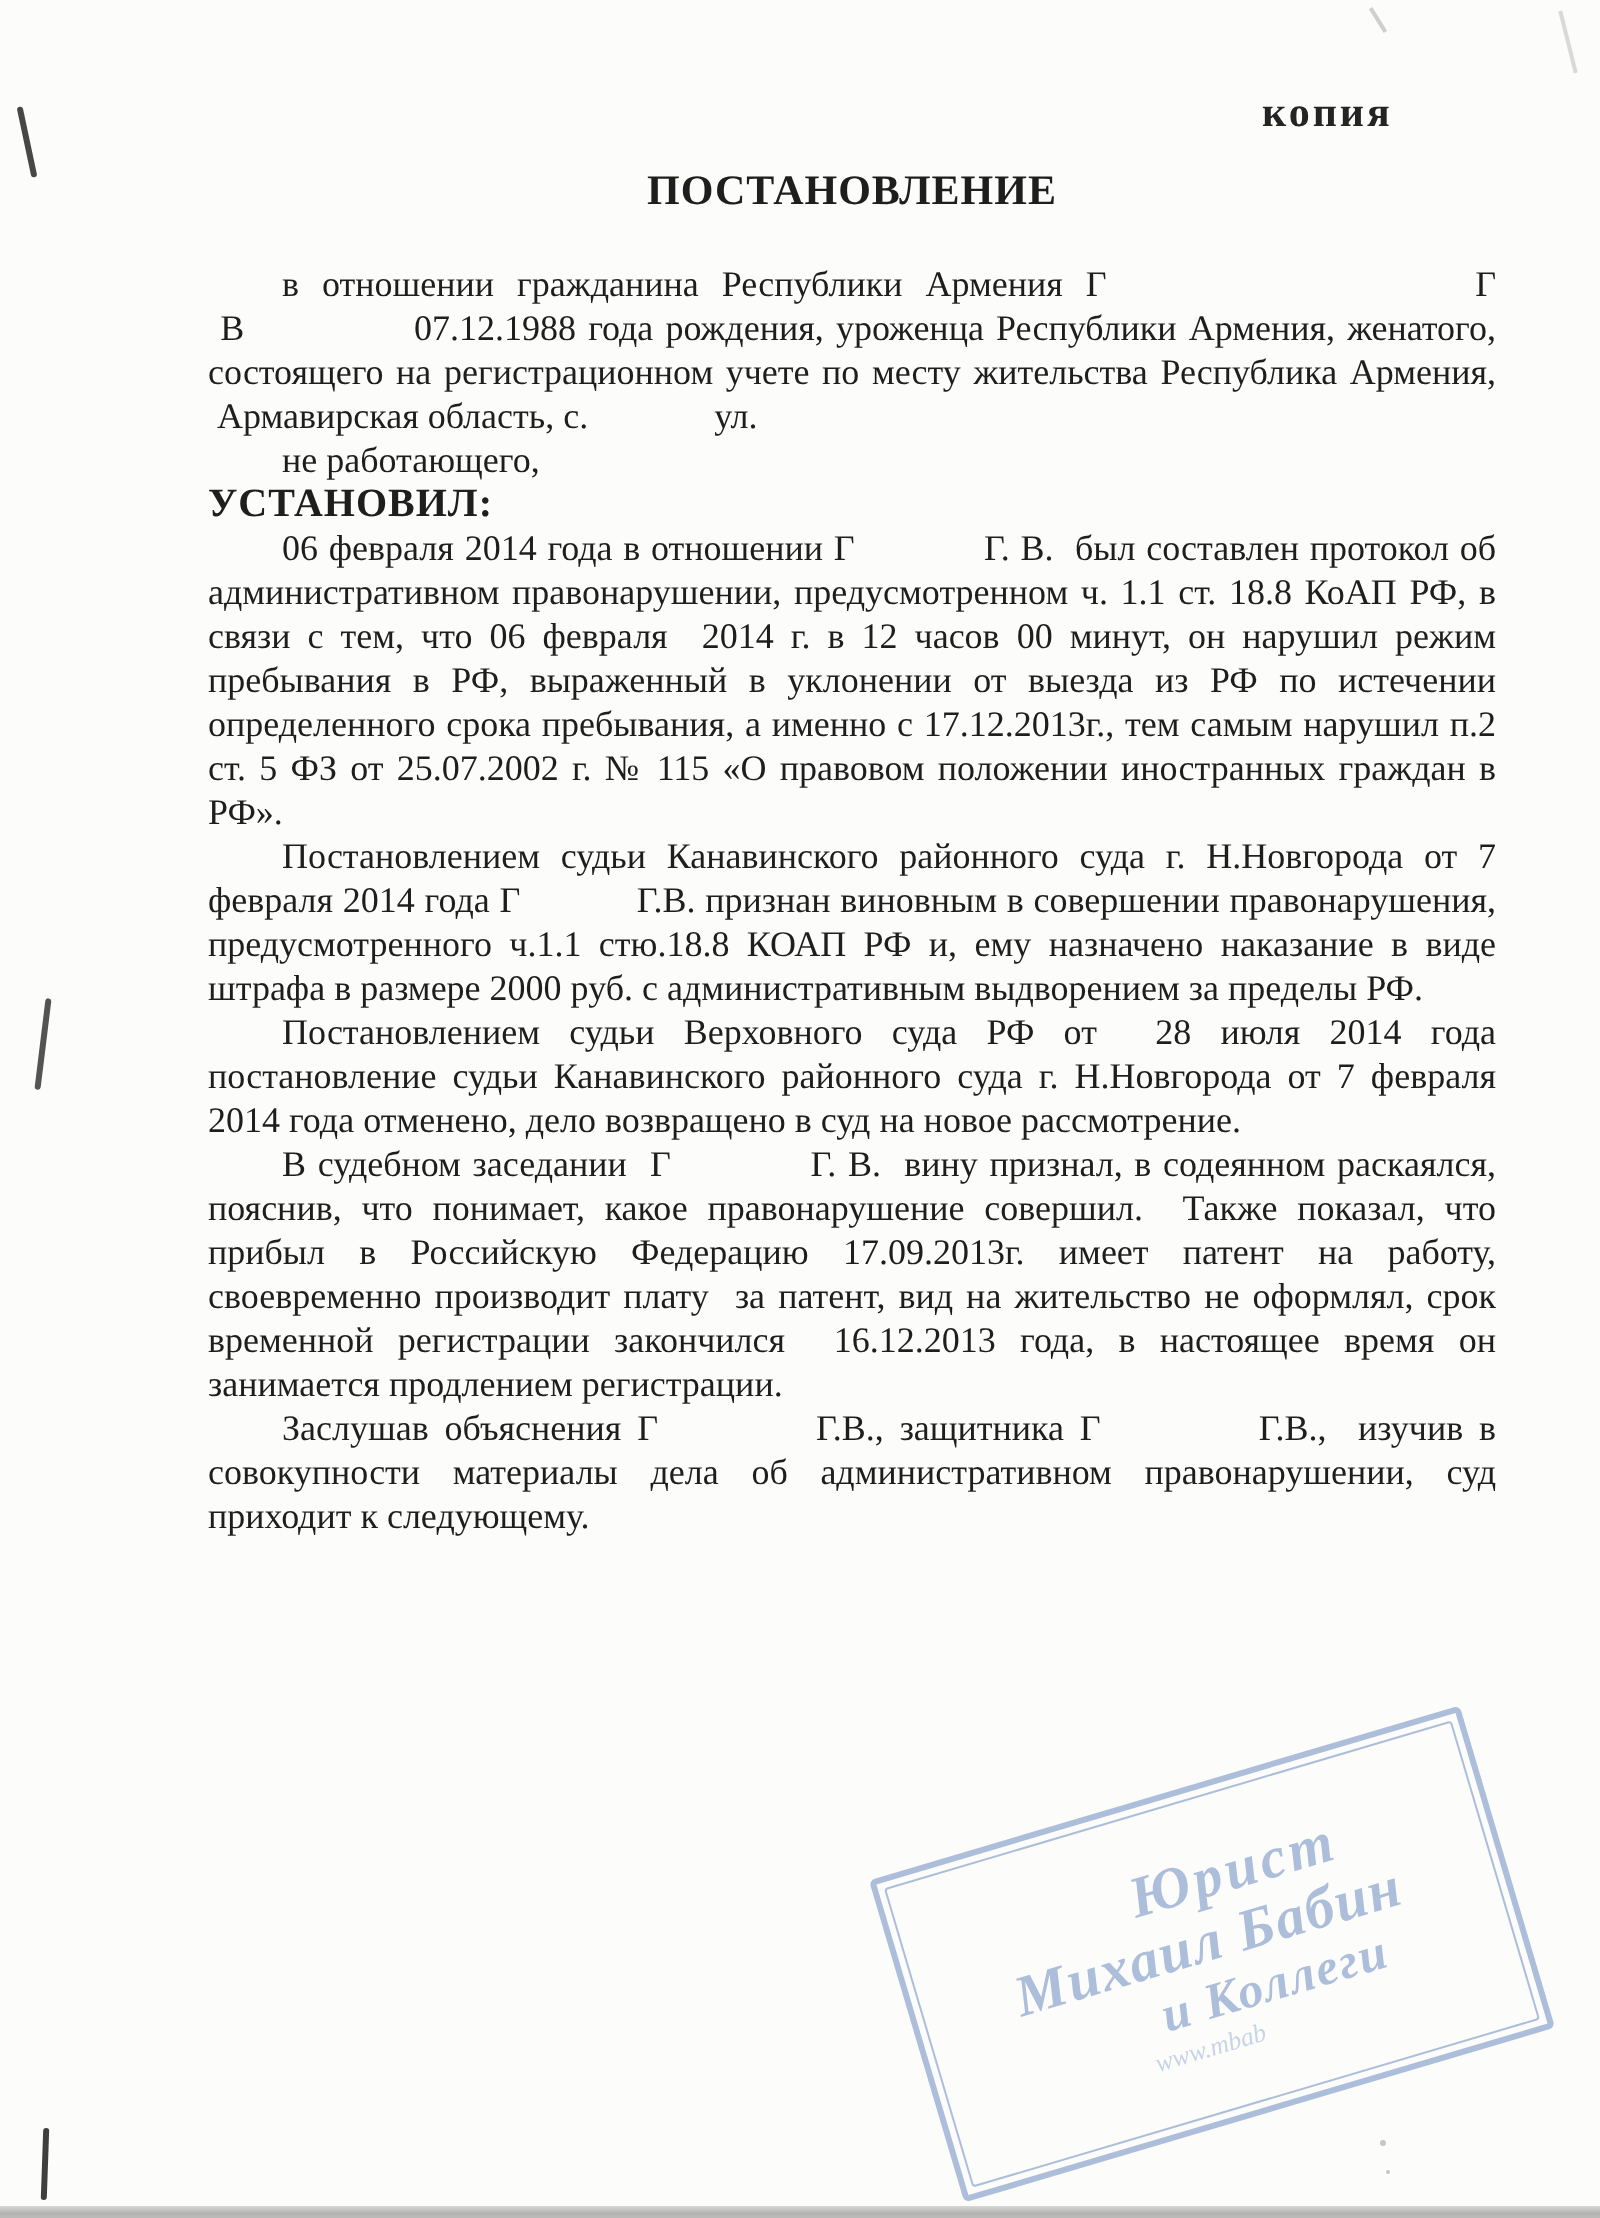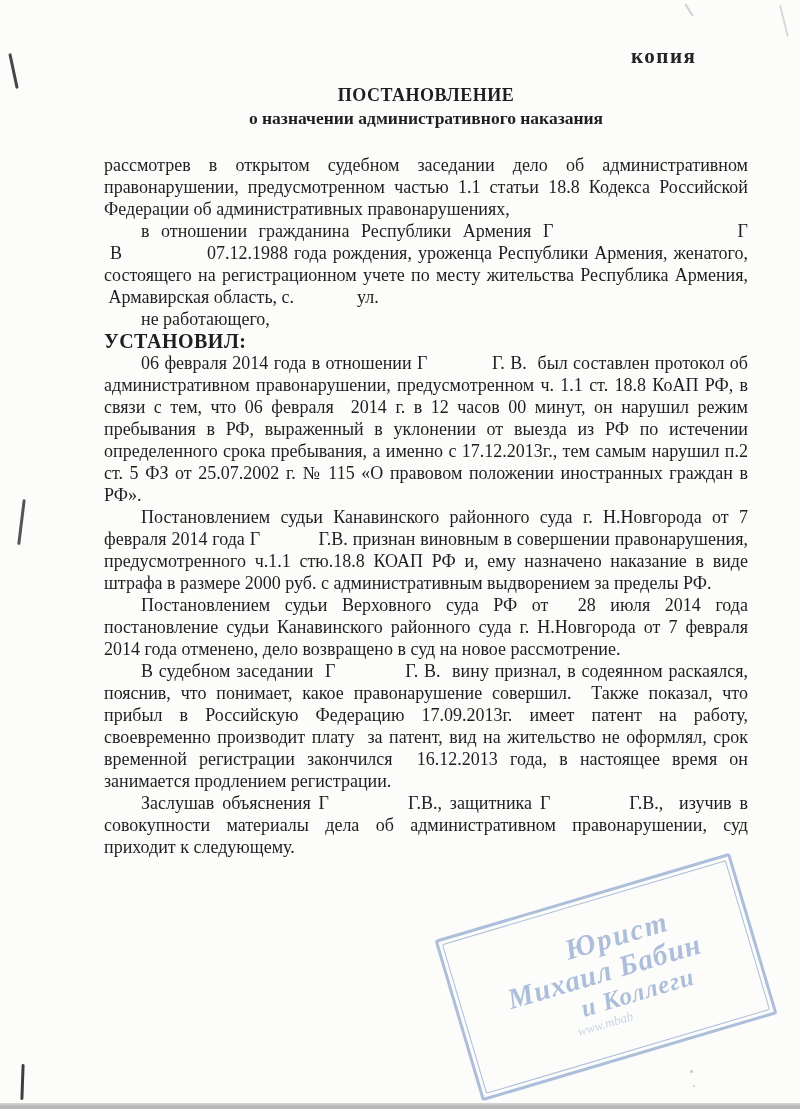--- a/index.html
+++ b/index.html
@@ -12,21 +12,21 @@
   }
 
   
   .doc {
     position: absolute;
     left: 104px; top: 84px; width: 644px;
     color: var(--ink, #1e1e1e);
   }
   .doc-title {
     margin: 0; text-align: center;
-    font-size: 18px; font-weight: bold; line-height: 23px;
+    font-size: 21px; font-weight: bold; line-height: 23px;
     letter-spacing: 0.5px;
   }
   .doc-subtitle {
     margin: 0; text-align: center;
     font-size: 17.5px; font-weight: bold; line-height: 23px;
   }
   .doc-body { margin-top: 24px; font-size: 18px; line-height: 22px; }
   .doc-body p { margin: 0; text-align: justify; }
   .doc-body p.indent { text-indent: 37px; }
   .doc-body p.cut { text-align-last: justify; }
@@ -87,23 +87,21 @@
     background: linear-gradient(180deg, #d8d8d6 0%, #b2b2b0 60%, #bdbdbb 100%);
   }
 </style>
 </head>
 <body>
 
 <div class="copy-label">копия</div>
 
 <div class="doc">
   <h1 class="doc-title">ПОСТАНОВЛЕНИЕ</h1>
-  <h3 class="doc-subtitle">о назначении административного наказания</h3>
   <div class="doc-body">
-      <p class="">рассмотрев в открытом судебном заседании дело об административном правонарушении, предусмотренном частью 1.1 статьи 18.8 Кодекса Российской Федерации об административных правонарушениях,</p>
       <p class="indent">в отношении гражданина Республики Армения Г&nbsp;&nbsp;&nbsp;&nbsp;&nbsp;&nbsp;&nbsp;&nbsp;&nbsp;&nbsp;&nbsp;&nbsp;&nbsp;&nbsp;&nbsp;&nbsp;Г &nbsp;В&nbsp;&nbsp;&nbsp;&nbsp;&nbsp;&nbsp;&nbsp;&nbsp;&nbsp;&nbsp;&nbsp;&nbsp;&nbsp;&nbsp;07.12.1988 года рождения, уроженца Республики Армения, женатого, состоящего на регистрационном учете по месту жительства Республика Армения, &nbsp;Армавирская область, с.&nbsp;&nbsp;&nbsp;&nbsp;&nbsp;&nbsp;&nbsp;&nbsp;&nbsp;&nbsp;&nbsp;&nbsp;&nbsp;&nbsp;ул.</p>
       <p class="indent">не работающего,</p>
       <h2 class="heading">УСТАНОВИЛ:</h2>
       <p class="indent">06 февраля 2014 года в отношении Г&nbsp;&nbsp;&nbsp;&nbsp;&nbsp;&nbsp;&nbsp;&nbsp;&nbsp;&nbsp;&nbsp;&nbsp;Г. В. &nbsp;был составлен протокол об административном правонарушении, предусмотренном ч. 1.1 ст. 18.8 КоАП РФ, в связи с тем, что 06 февраля &nbsp;2014 г. в 12 часов 00 минут, он нарушил режим пребывания в РФ, выраженный в уклонении от выезда из РФ по истечении определенного срока пребывания, а именно с 17.12.2013г., тем самым нарушил п.2 ст. 5 ФЗ от 25.07.2002 г. № 115 «О правовом положении иностранных граждан в РФ».</p>
       <p class="indent">Постановлением судьи Канавинского районного суда г. Н.Новгорода от 7 февраля 2014 года Г&nbsp;&nbsp;&nbsp;&nbsp;&nbsp;&nbsp;&nbsp;&nbsp;&nbsp;&nbsp;&nbsp;&nbsp;Г.В. признан виновным в совершении правонарушения, предусмотренного ч.1.1 стю.18.8 КОАП РФ и, ему назначено наказание в виде штрафа в размере 2000 руб. с административным выдворением за пределы РФ.</p>
       <p class="indent">Постановлением судьи Верховного суда РФ от &nbsp;28 июля 2014 года постановление судьи Канавинского районного суда г. Н.Новгорода от 7 февраля 2014 года отменено, дело возвращено в суд на новое рассмотрение.</p>
       <p class="indent">В судебном заседании &nbsp;Г&nbsp;&nbsp;&nbsp;&nbsp;&nbsp;&nbsp;&nbsp;&nbsp;&nbsp;&nbsp;&nbsp;&nbsp;Г. В. &nbsp;вину признал, в содеянном раскаялся, пояснив, что понимает, какое правонарушение совершил. &nbsp;Также показал, что прибыл в Российскую Федерацию 17.09.2013г. имеет патент на работу, своевременно производит плату &nbsp;за патент, вид на жительство не оформлял, срок временной регистрации закончился &nbsp;16.12.2013 года, в настоящее время он занимается продлением регистрации.</p>
       <p class="indent">Заслушав объяснения Г&nbsp;&nbsp;&nbsp;&nbsp;&nbsp;&nbsp;&nbsp;&nbsp;&nbsp;&nbsp;Г.В., защитника Г&nbsp;&nbsp;&nbsp;&nbsp;&nbsp;&nbsp;&nbsp;&nbsp;&nbsp;&nbsp;Г.В., &nbsp;изучив в совокупности материалы дела об административном правонарушении, суд приходит к следующему.</p>
     </div>
 </div>

